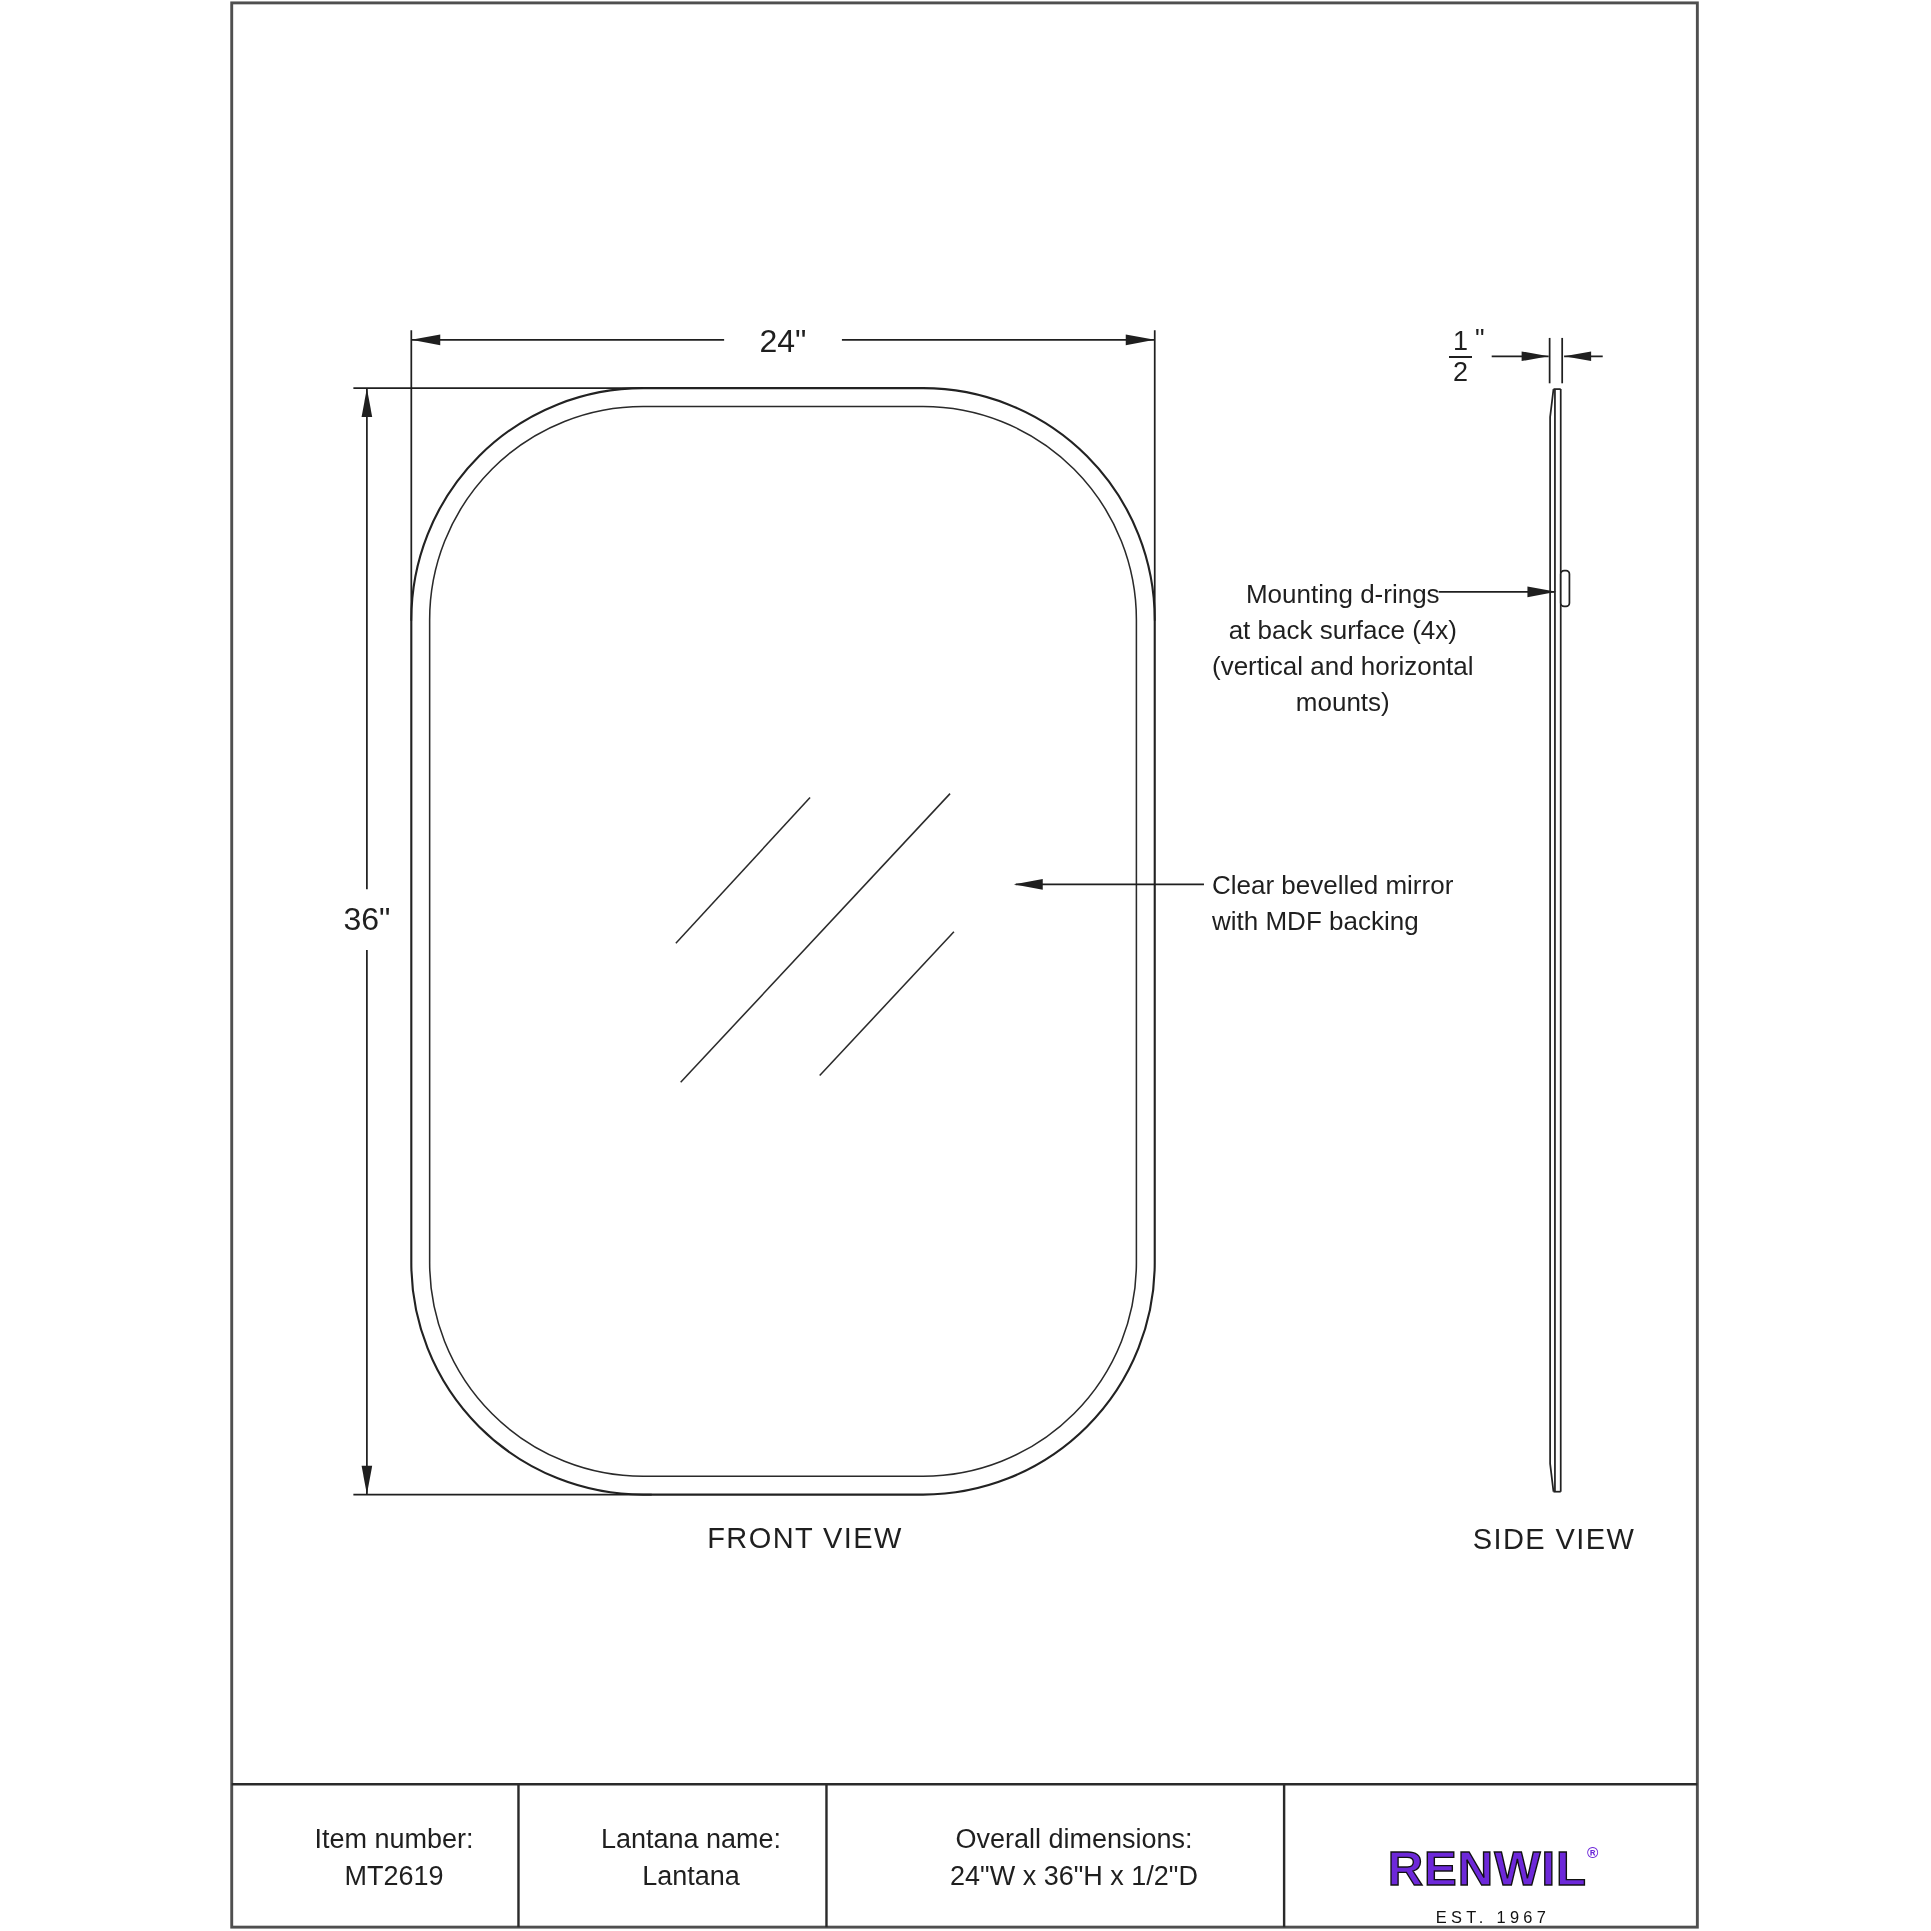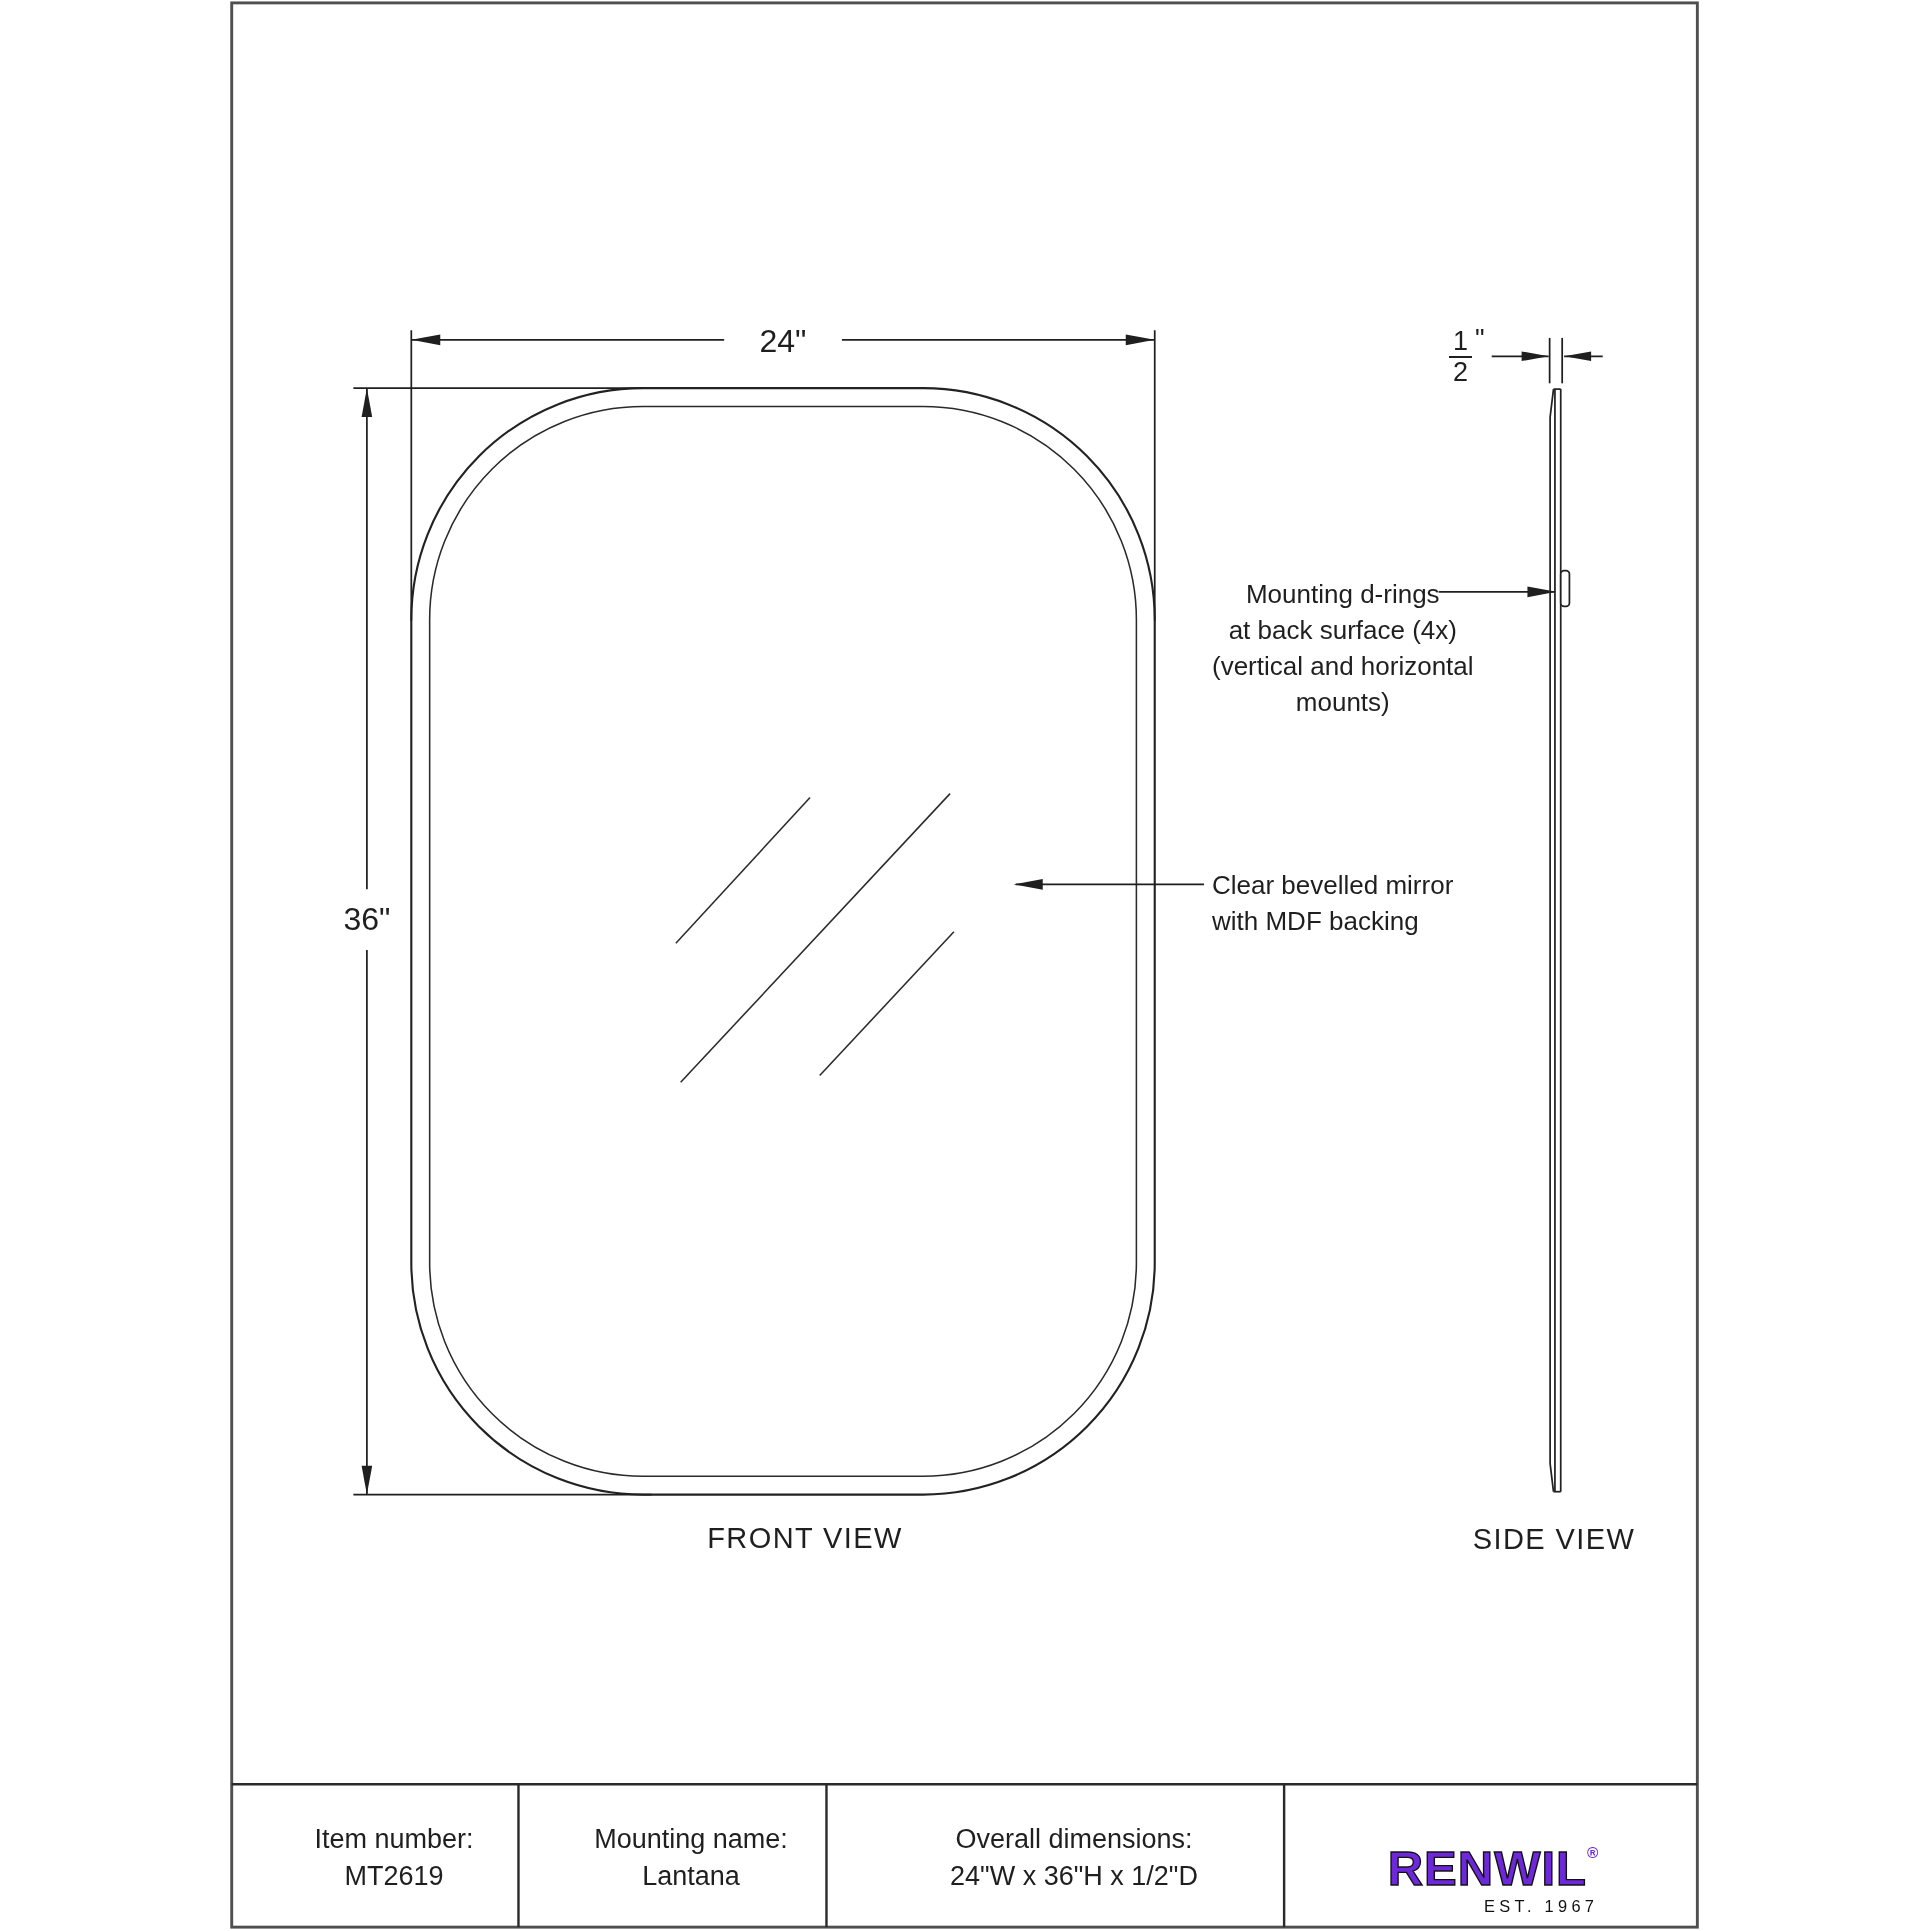--- a/index.html
+++ b/index.html
@@ -19,21 +19,21 @@
   .frac-dim{position:absolute;display:flex;align-items:flex-start;}
   .frac{display:flex;flex-direction:column;align-items:center;width:25px;}
   .frac span{font-size:27px;line-height:27px;}
   .frac .bar{width:23px;height:2.4px;background:#1f1f1f;margin:1px 0;}
   .frac-unit{font-size:27px;margin-left:1.9px;margin-top:-3.9px;}
   .brand-name{
     font-size:49px;font-weight:700;letter-spacing:1px;line-height:50px;
     -webkit-text-stroke:1.4px #111;color:#6d28d9;
   }
   .brand-reg{font-size:15.4px;font-weight:700;vertical-align:27px;-webkit-text-stroke:0;letter-spacing:0;}
-  .brand-est{font-size:16.4px;letter-spacing:4.3px;line-height:21px;margin-top:3px;color:#111;text-align:right;}
+  .brand-est{font-size:16.4px;letter-spacing:4.3px;line-height:21px;margin-top:14px;color:#111;}
 </style>
 </head>
 <body>
 
 <svg class="linework" width="1931" height="1931" viewBox="0 0 2000 2000">
 
   <rect x="240" y="3" width="1518" height="1993" fill="none" stroke="#4f4f4f" stroke-width="3"></rect>
 
   <g stroke="#2a2a2a" stroke-width="2.5">
     <line x1="240" y1="1848" x2="1758" y2="1848"></line>
@@ -119,21 +119,21 @@
 </div>
 
 <div class="txt center view-label" style="left:805px;top:1538px;">FRONT VIEW</div>
 <div class="txt center view-label" style="left:1554px;top:1539px;">SIDE VIEW</div>
 
 <div class="txt hcenter cell-text" style="left:375px;top:1821px;">
   <div>Item number:</div>
   <div>MT2619</div>
 </div>
 <div class="txt hcenter cell-text" style="left:672px;top:1821px;">
-  <div>Mounting name:</div>
+  <div>Lantana name:</div>
   <div>Lantana</div>
 </div>
 <div class="txt hcenter cell-text" style="left:1055px;top:1821px;">
   <div>Overall dimensions:</div>
   <div>24"W x 36"H x 1/2"D</div>
 </div>
 <div class="txt hcenter" style="left:1493px;top:1828px;">
   <div class="brand-name"><span>RENWIL</span><span class="brand-reg">®</span></div>
   <div class="brand-est">EST. 1967</div>
 </div>

